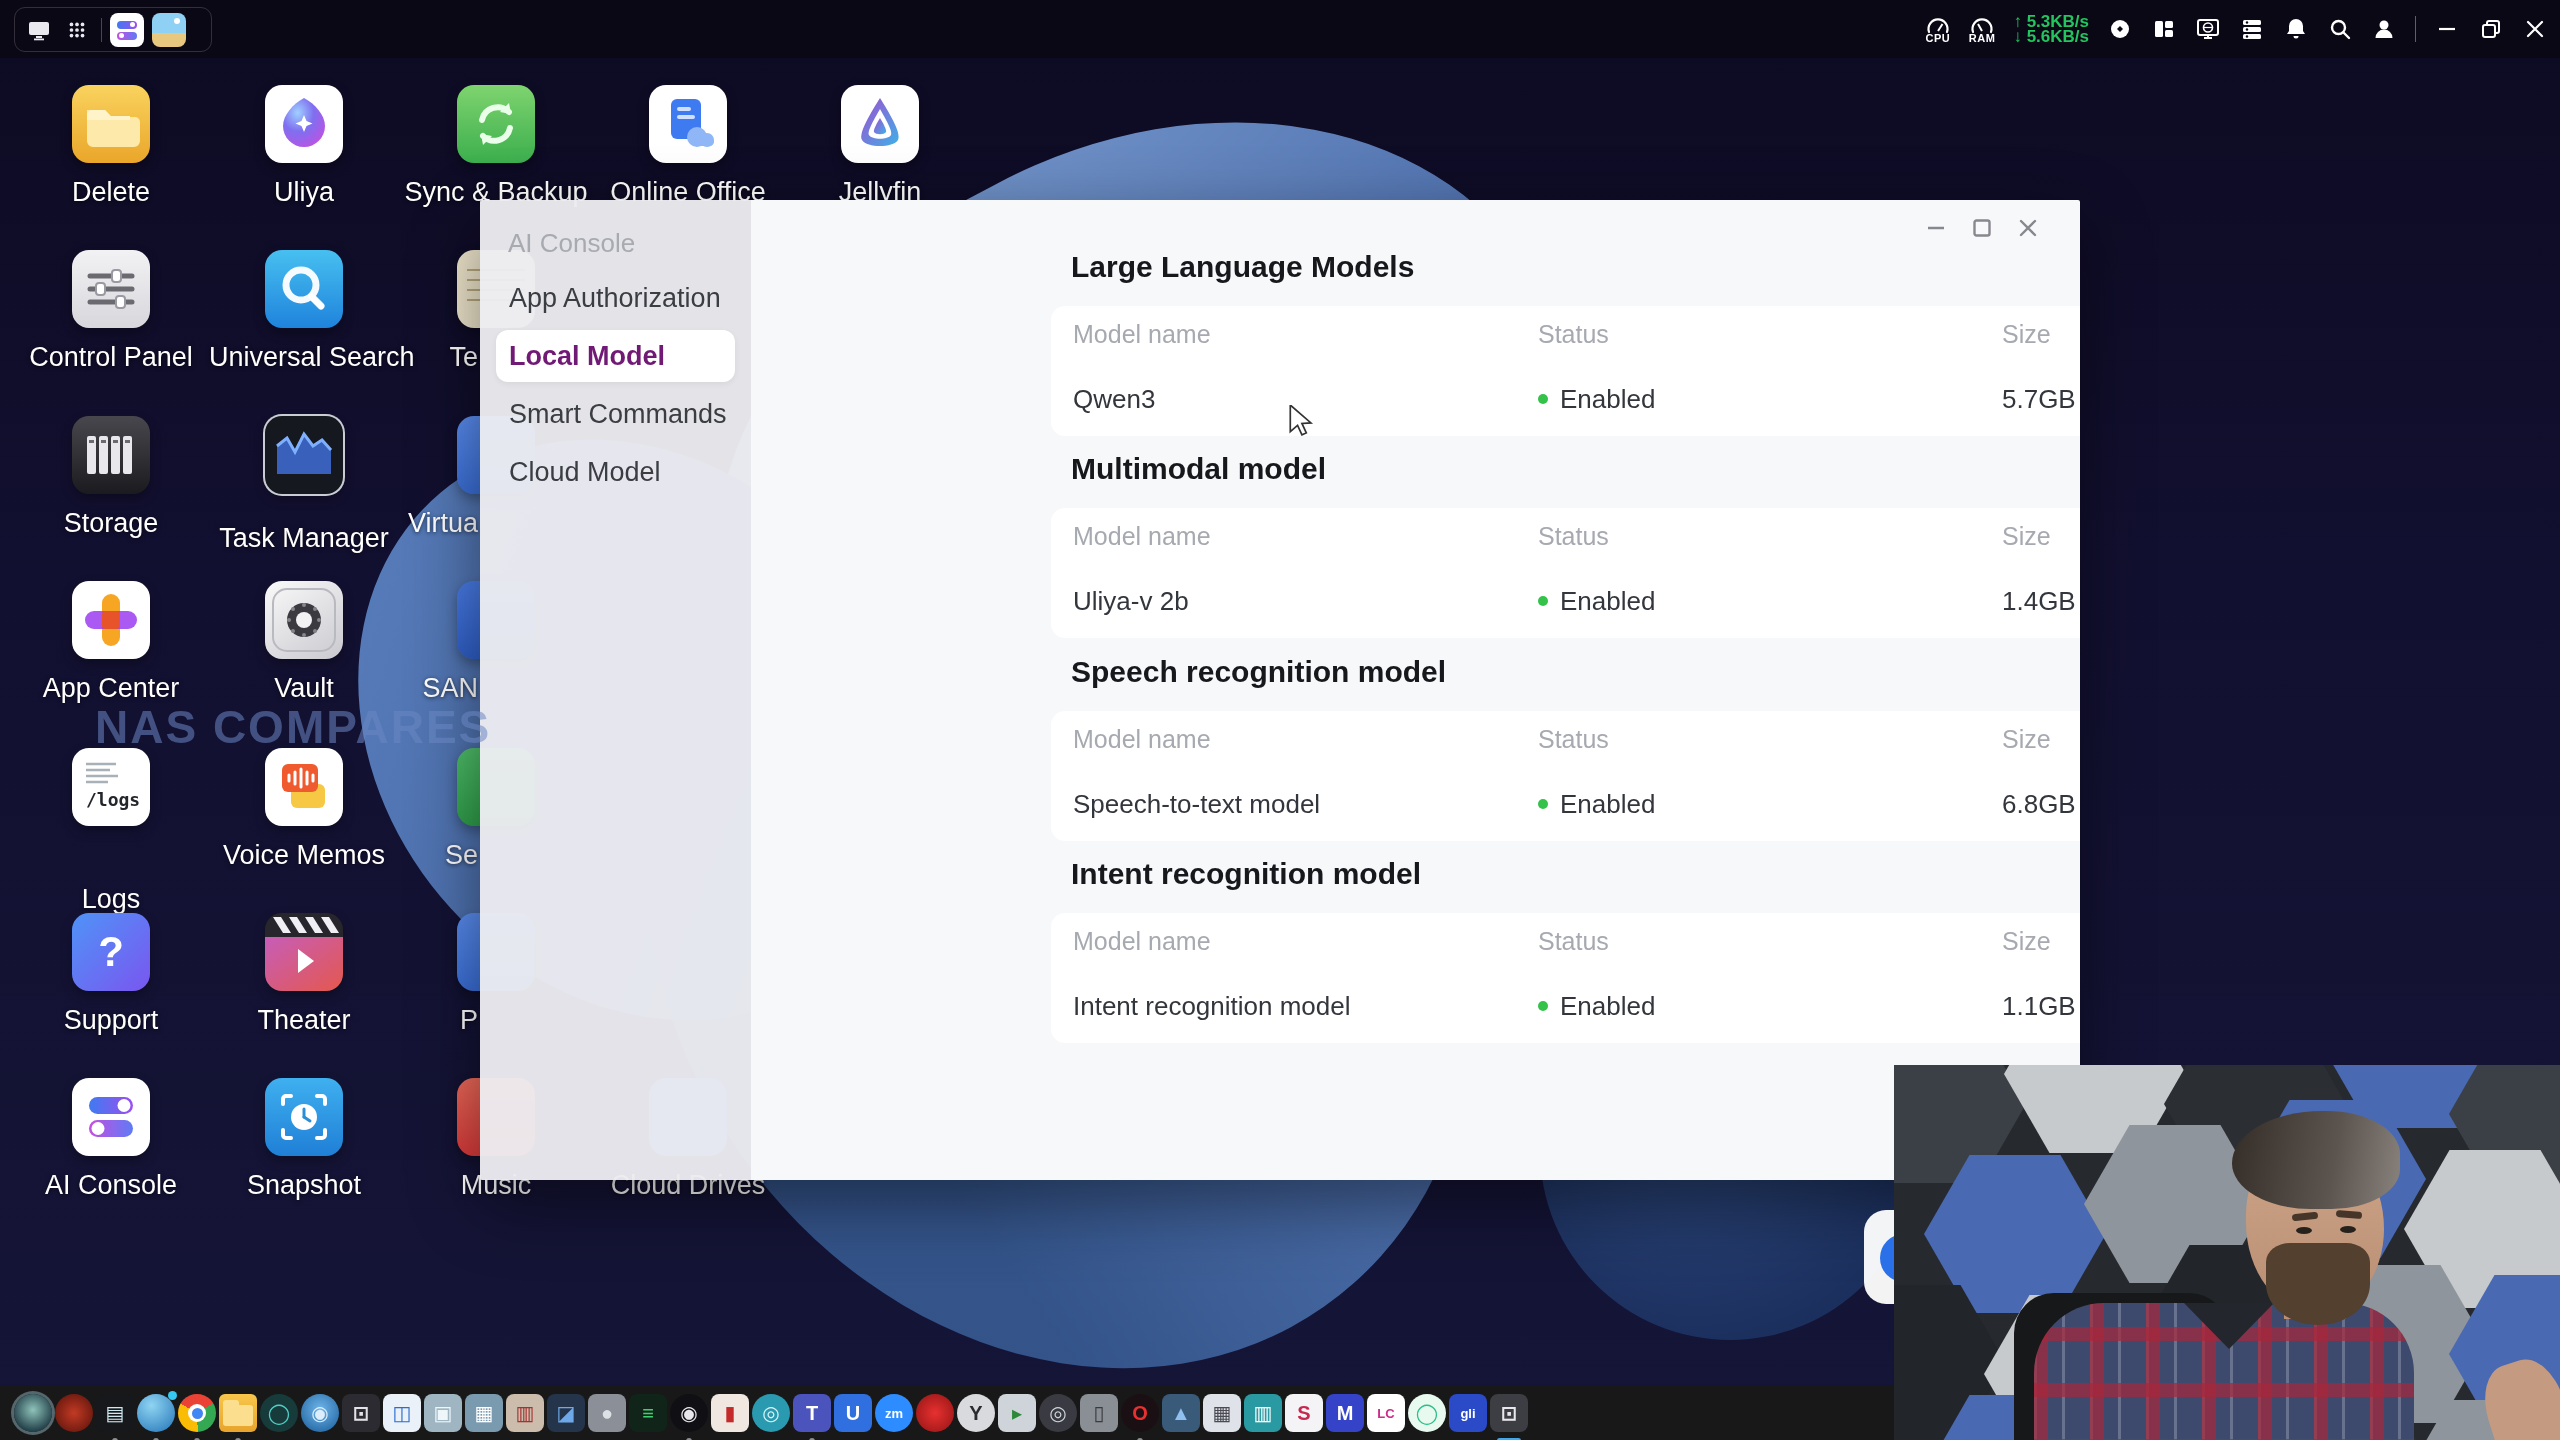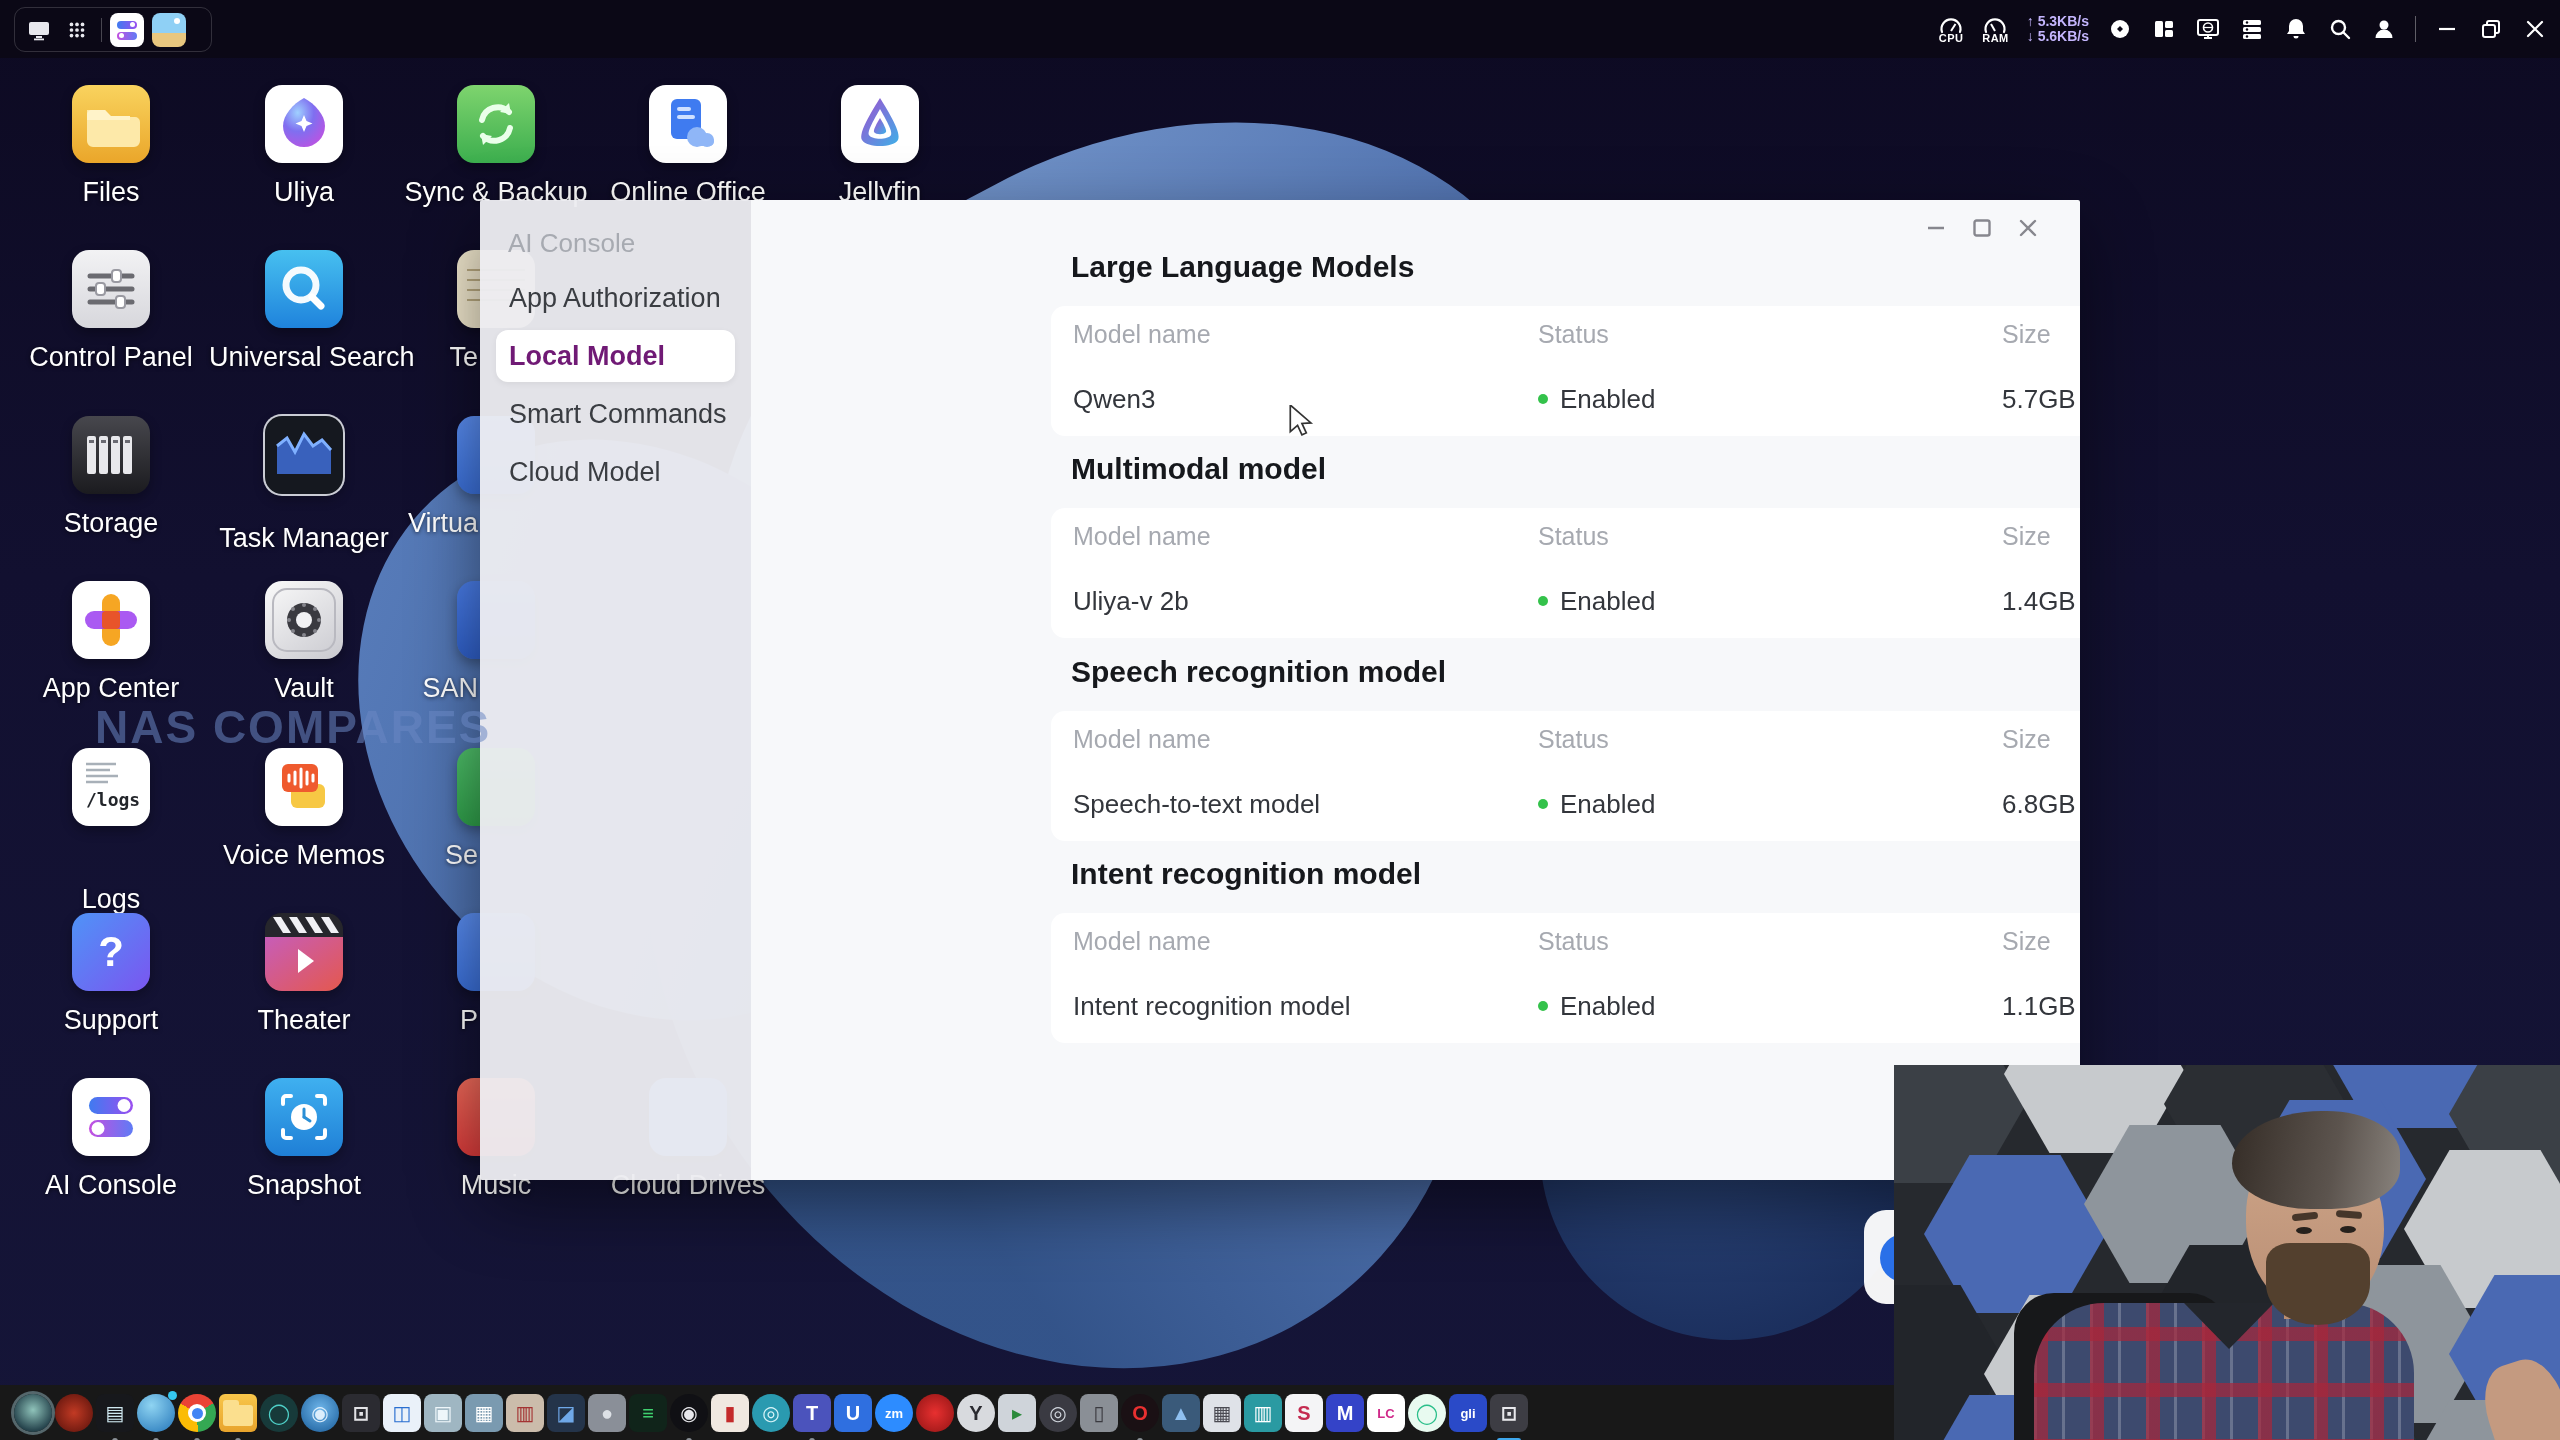--- a/index.html
+++ b/index.html
@@ -33,21 +33,21 @@
   #chip-ai .p1{top:8px;background:linear-gradient(90deg,#3f7bf0,#9b4ff0);}
   #chip-ai .p2{top:19px;background:linear-gradient(90deg,#c44fe0,#5f7bf5);}
   #chip-ai .k1{position:absolute;left:20px;top:9.5px;width:5px;height:5px;border-radius:50%;background:#fff;}
   #chip-ai .k2{position:absolute;left:9px;top:20.5px;width:5px;height:5px;border-radius:50%;background:#fff;}
   #chip-photo{background:linear-gradient(180deg,#8fd0f5 0 58%,#e8c77f 58% 100%);}
   #chip-photo:after{content:"";position:absolute;left:22px;top:5px;width:6px;height:6px;border-radius:50%;background:#fff;}
 
   #tb-right{right:12px;top:0;height:58px;display:flex;align-items:center;gap:18px;}
   .gauge{display:flex;flex-direction:column;align-items:center;color:#fff;}
   .gauge span{font-size:11px;font-weight:bold;letter-spacing:.5px;margin-top:-3px;}
-  .net{color:#c4b5fd;font-size:14px;font-weight:bold;line-height:15px;white-space:nowrap;}
+  .net{color:#22c55e;font-size:17px;font-weight:bold;line-height:15px;white-space:nowrap;}
   .trayicon{width:26px;height:26px;display:flex;align-items:center;justify-content:center;}
   .tb-vsep{width:1px;height:26px;background:rgba(255,255,255,.35);}
 
   
   .tile{position:absolute;width:78px;height:78px;border-radius:17px;overflow:hidden;
         box-shadow:0 5px 12px rgba(0,0,0,.3);z-index:5;}
   .tile svg{position:absolute;inset:0;}
   .dlabel{position:absolute;width:190px;text-align:center;color:#fff;font-size:27px;
           text-shadow:0 1px 4px rgba(0,0,0,.65);z-index:5;white-space:nowrap;}
   .dlabel.partial{width:120px;text-align:right;}
@@ -153,21 +153,21 @@
   <div class="petal" id="petalE"></div>
 </div>
 
 <div class="abs" id="desktop-icons">
     <div class="tile k-files" style="left: 72px; top: 85px;">
       <svg viewBox="0 0 78 78">
         <path d="M15 25h18l6 7h24a5 5 0 0 1 5 5v19a6 6 0 0 1-6 6H21a6 6 0 0 1-6-6V25z" fill="#fde9a9"></path>
         <path d="M15 30c0-3 2-5 5-5h13l6 6h19v4H15v-5z" fill="#fff3c9"></path>
       </svg>
     </div>
-    <div class="dlabel" style="left: 16px; top: 177px;">Files</div>
+    <div class="dlabel" style="left: 16px; top: 177px;">Delete</div>
     <div class="tile k-uliya" style="left: 265px; top: 85px;">
       <svg viewBox="0 0 78 78">
         <defs>
           <radialGradient id="ug" cx="35%" cy="30%" r="85%">
             <stop offset="0%" stop-color="#9fd0ff"></stop>
             <stop offset="45%" stop-color="#7f6ff0"></stop>
             <stop offset="100%" stop-color="#c44fe0"></stop>
           </radialGradient>
         </defs>
         <path d="M39 13c11 6 21 17 21 28a21 21 0 1 1-42 0c0-11 10-22 21-28z" fill="url(#ug)"></path>

